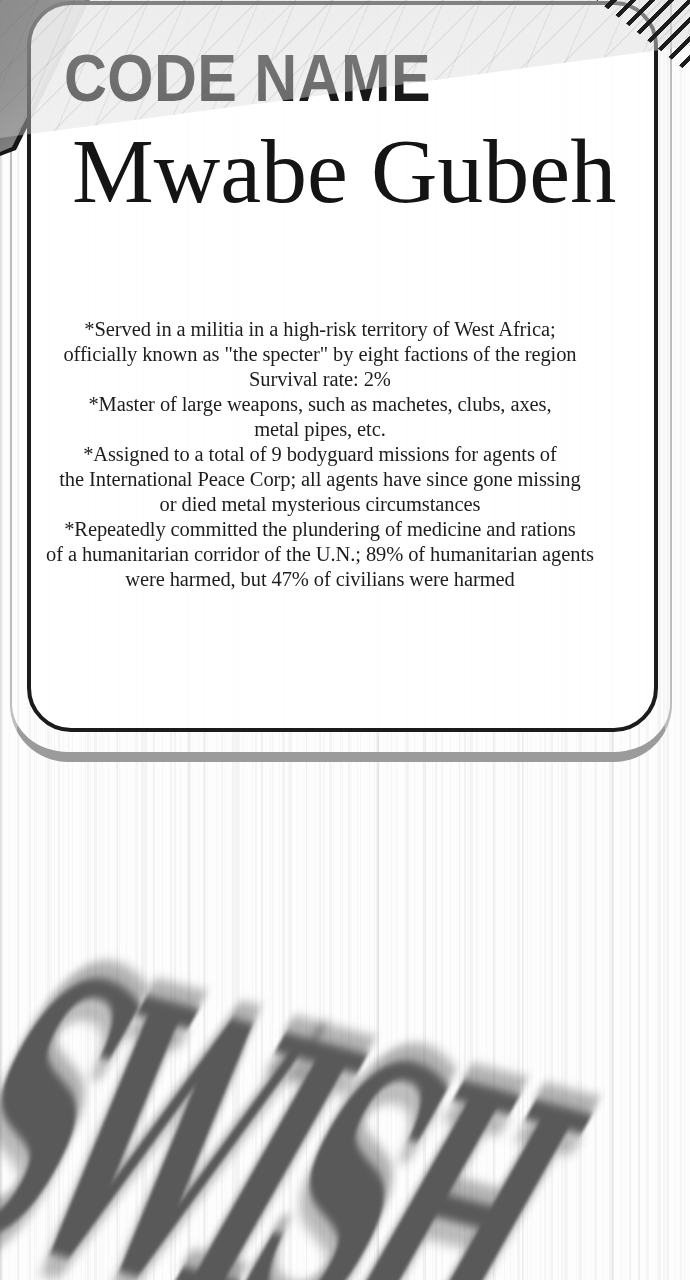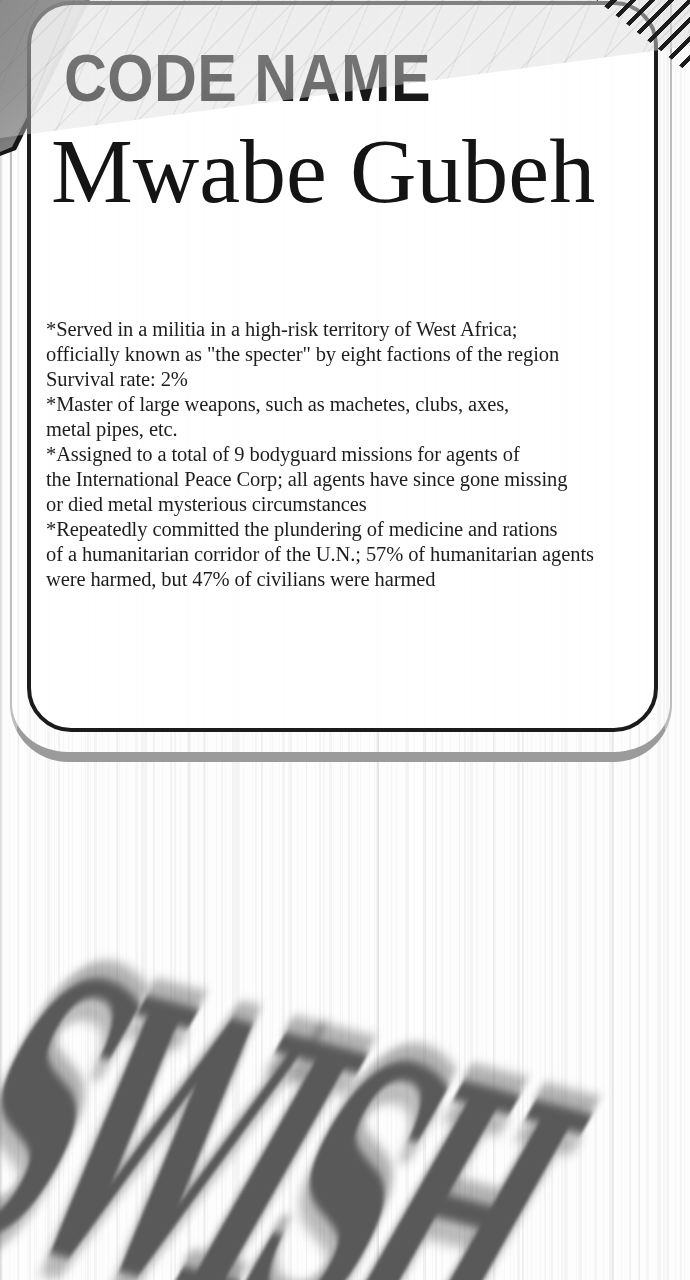--- a/index.html
+++ b/index.html
@@ -52,32 +52,32 @@
     font-family:"Liberation Sans","DejaVu Sans",sans-serif;
     font-weight:bold;
     font-size:66px;line-height:1;
     letter-spacing:0.5px;
     color:#181818;
     transform:scaleX(0.9);
     transform-origin:left top;
     white-space:nowrap;
   }
   .code-name{
-    position:absolute;left:20px;top:116px;
+    position:absolute;left:41px;top:116px;
     font-size:92px;line-height:1.1;
     color:#141414;
     white-space:nowrap;
   }
   .profile{
     position:absolute;left:15px;top:312px;
     font-size:20.5px;line-height:25px;
     letter-spacing:-0.1px;
     color:#1d1d1d;
   }
-  .profile-line{white-space:nowrap;}
+  .profile-line{white-space:nowrap;text-align:center;}
   
   .top-band{
     position:absolute;left:0;top:0;width:690px;height:140px;
     background-color:rgba(205,205,205,0.28);
     background-image:
       repeating-linear-gradient(135deg, rgba(90,90,90,0.10) 0 1.5px, transparent 1.5px 26px),
       repeating-linear-gradient(113deg, rgba(90,90,90,0.08) 0 1.5px, transparent 1.5px 34px),
       linear-gradient(rgba(230,230,230,0.35), rgba(238,238,238,0.15));
     clip-path:polygon(0 0, 100% 0, 100% 46px, 0 138px);
     z-index:4;
@@ -123,21 +123,21 @@
     <div class="profile">
       <div class="profile-line">*Served in a militia in a high-risk territory of West Africa;</div>
       <div class="profile-line">officially known as "the specter" by eight factions of the region</div>
       <div class="profile-line">Survival rate: 2%</div>
       <div class="profile-line">*Master of large weapons, such as machetes, clubs, axes,</div>
       <div class="profile-line">metal pipes, etc.</div>
       <div class="profile-line">*Assigned to a total of 9 bodyguard missions for agents of</div>
       <div class="profile-line">the International Peace Corp; all agents have since gone missing</div>
       <div class="profile-line">or died metal mysterious circumstances</div>
       <div class="profile-line">*Repeatedly committed the plundering of medicine and rations</div>
-      <div class="profile-line">of a humanitarian corridor of the U.N.; 57% of humanitarian agents</div>
+      <div class="profile-line">of a humanitarian corridor of the U.N.; 89% of humanitarian agents</div>
       <div class="profile-line">were harmed, but 47% of civilians were harmed</div>
     </div>
   </div>
 
   <div class="top-band"></div>
   <div class="corner-lines"></div>
 
 </div>
 
 </body></html>

